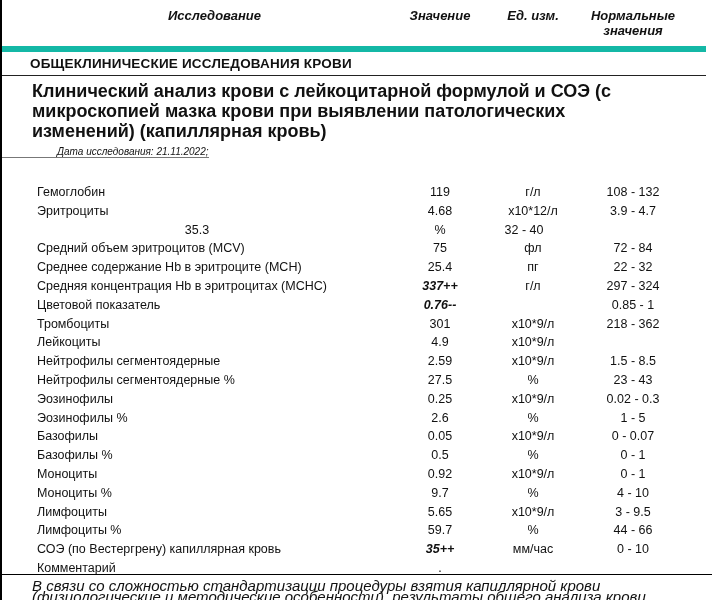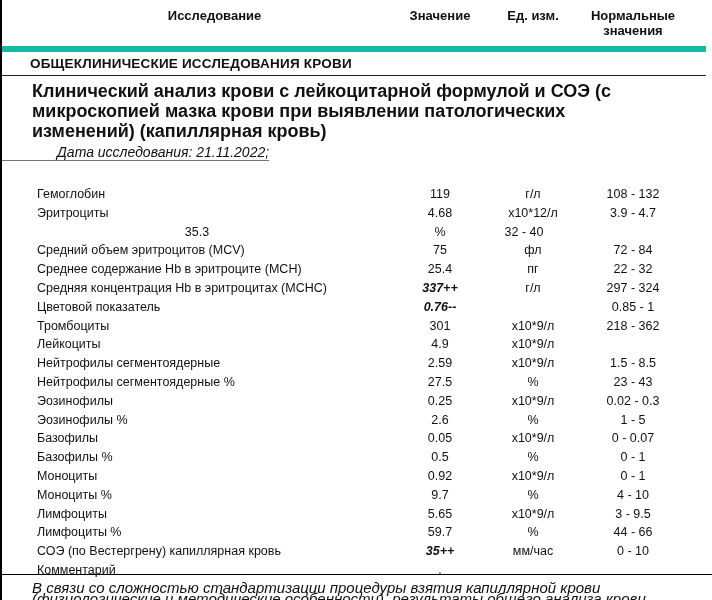--- a/index.html
+++ b/index.html
@@ -13,21 +13,21 @@
   .page { padding:4px 6px 0 0; }
 
   
   .grid {
     display:grid;
     grid-template-columns:390px 96px 90px 1fr;
     align-items:start;
   }
 
   .thead { padding-top:4px; }
-  .thead .hc { font-weight:bold; font-size:13px; text-align:center; line-height:15px; }
+  .thead .hc { font-weight:bold; font-size:13px; text-align:center; line-height:15px;font-style:italic; }
   .thead .hc.name { padding-left:35px; }
   .thead .hc.norm { padding-right:18px; }
 
   .section-title {
     margin-top:8px;
     border-top:6px solid #14b8a6;
     border-bottom:1px solid #222;
     font-weight:bold;
     font-size:13.5px;
     padding:4px 0 4px 28px;
@@ -35,21 +35,21 @@
   }
 
   .panel-title {
     font-weight:bold;
     font-size:18px;
     line-height:20px;
     padding:5px 30px 0 30px;
     max-width:700px;
   }
   .study-date {
-    font-size:14px;
+    font-size:10px;
     font-style:italic;
     padding:3px 0 0 55px;
     border-bottom:1px solid #777;
     display:inline-block;
     margin-left:0;
   }
   .date-wrap { padding-left:0; }
 
   .rows { margin-top:24px; }
   .row { height:18.8px; font-size:12.5px; }

